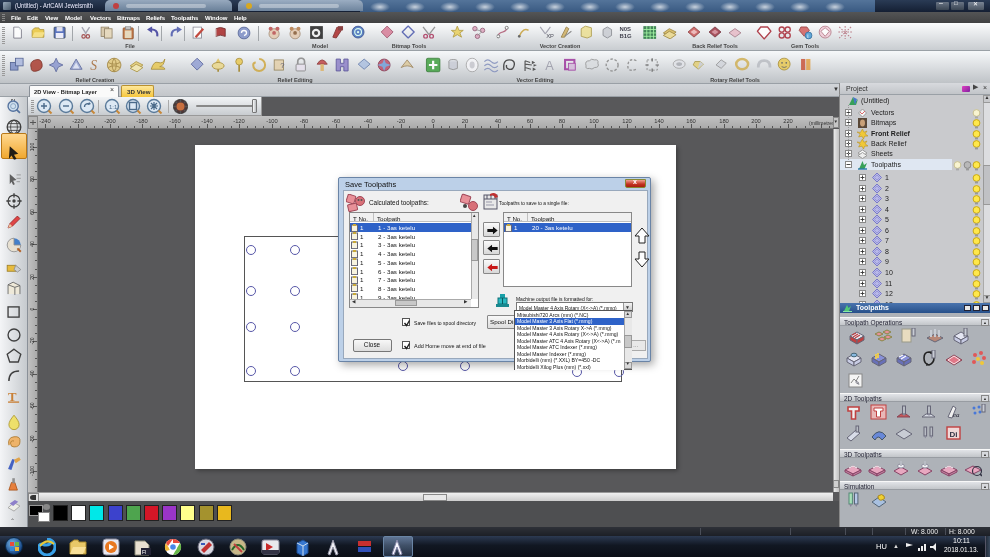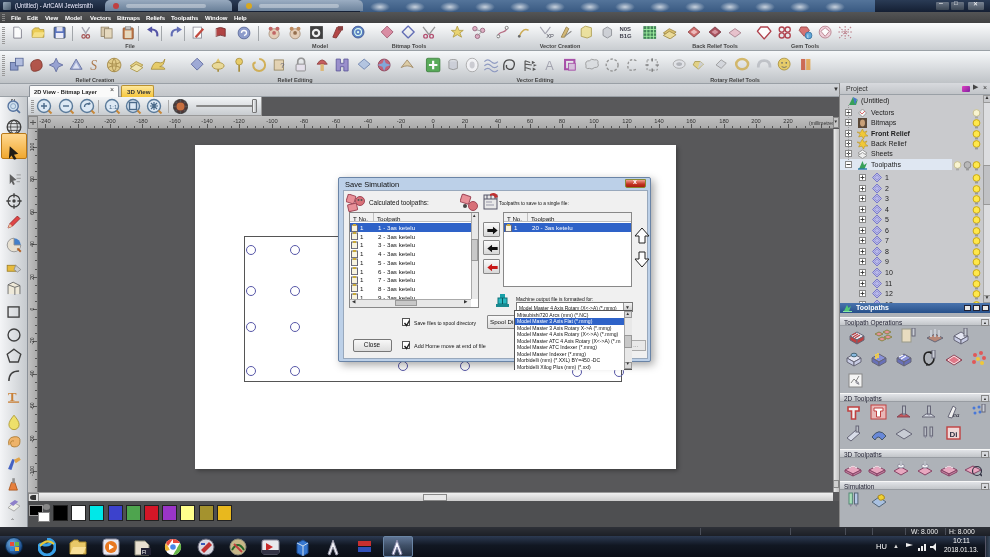--- a/index.html
+++ b/index.html
@@ -1693,21 +1693,21 @@
 <div class="abs" style="left:930px;top:7px;width:9px;height:8px;">
       <svg width="9" height="8">
         <path d="M0 3h3l3-3v8L3 5H0z" fill="#eee"></path>
       </svg>
     </div>
 <div class="tx" style="left:953px;top:1px;font-size:7px;color:#fff;">10:11</div>
 <div class="tx" style="left:944px;top:10px;font-size:6.5px;color:#fff;">2018.01.13.</div>
 <div class="abs" style="left:985px;top:0;width:5px;height:21px;background:linear-gradient(90deg,#222c3a,#3a4a5e);border-left:1px solid #556;"></div>
 </div>
 <div class="abs" style="left:338px;top:177px;width:313px;height:185px;background:#bcd0e8;border:1px solid #6a84a6;border-radius:2px;box-shadow:3px 3px 8px rgba(0,0,0,0.35);">
-<div class="tx" style="left:6px;top:2px;font-size:7.5px;color:#111;">Save Simulation</div>
+<div class="tx" style="left:6px;top:2px;font-size:7.5px;color:#111;">Save Toolpaths</div>
 <div class="abs" style="left:286px;top:1px;width:21px;height:9px;background:linear-gradient(#f0a090,#c23020 60%,#a82010);border:1px solid #883;border-radius:0 0 2px 2px;"></div>
 <div class="tx" style="left:294px;top:0px;font-size:7px;font-weight:bold;color:#fff;">x</div>
 <div class="abs" style="left:4px;top:12px;width:305px;height:169px;background:#f0f0f0;border:1px solid #98a8bc;">
 <div class="abs" style="left:2px;top:3px;width:20px;height:18px;">
         <svg width="20" height="18">
           <rect x="1" y="1" width="8" height="8" rx="1" transform="rotate(18 5 5)" fill="#e89098" stroke="#a04858"></rect>
           <circle cx="14" cy="7" r="4.5" fill="#d87078" stroke="#a04858"></circle>
           <circle cx="12.5" cy="6" r="1" fill="#555"></circle>
           <circle cx="15.5" cy="6" r="1" fill="#555"></circle>
           <rect x="2" y="10" width="9" height="7" rx="1" transform="rotate(-12 6 13)" fill="#e89098" stroke="#a04858"></rect>

